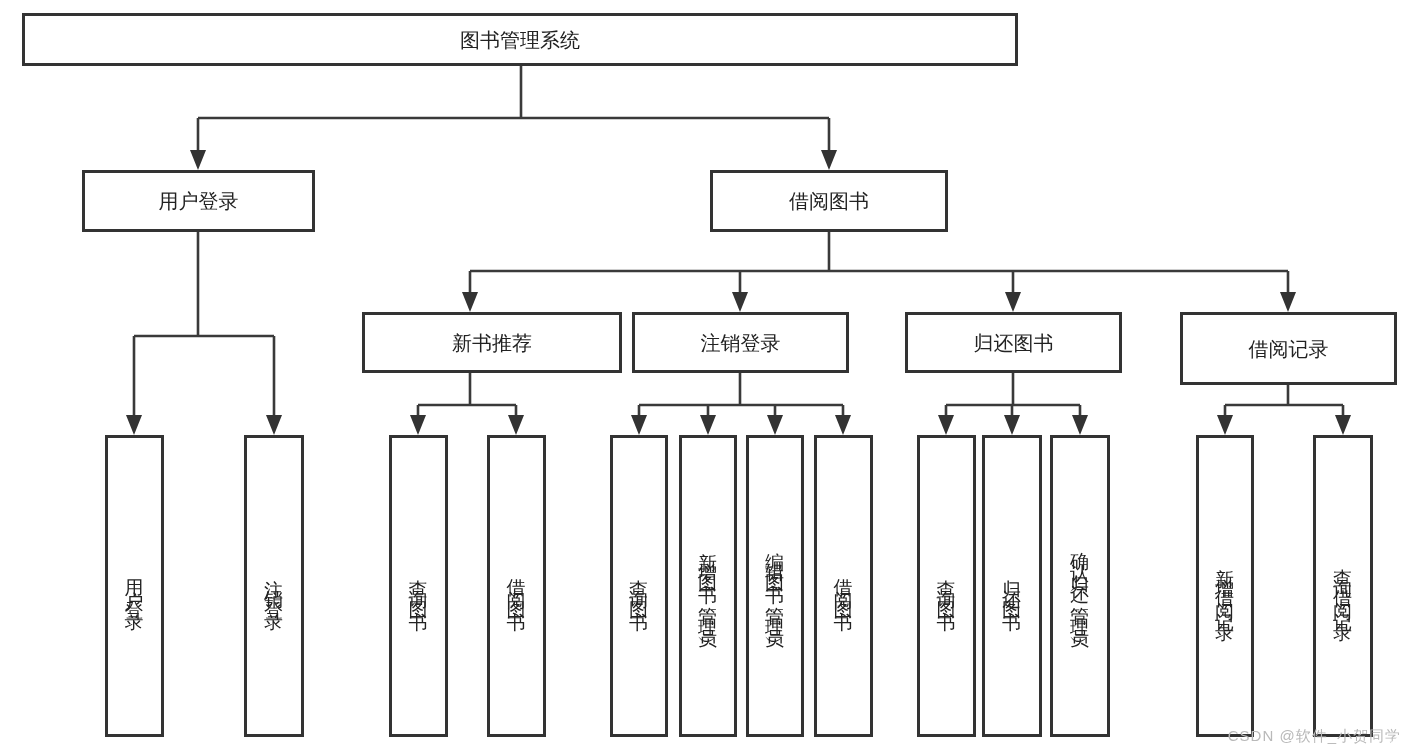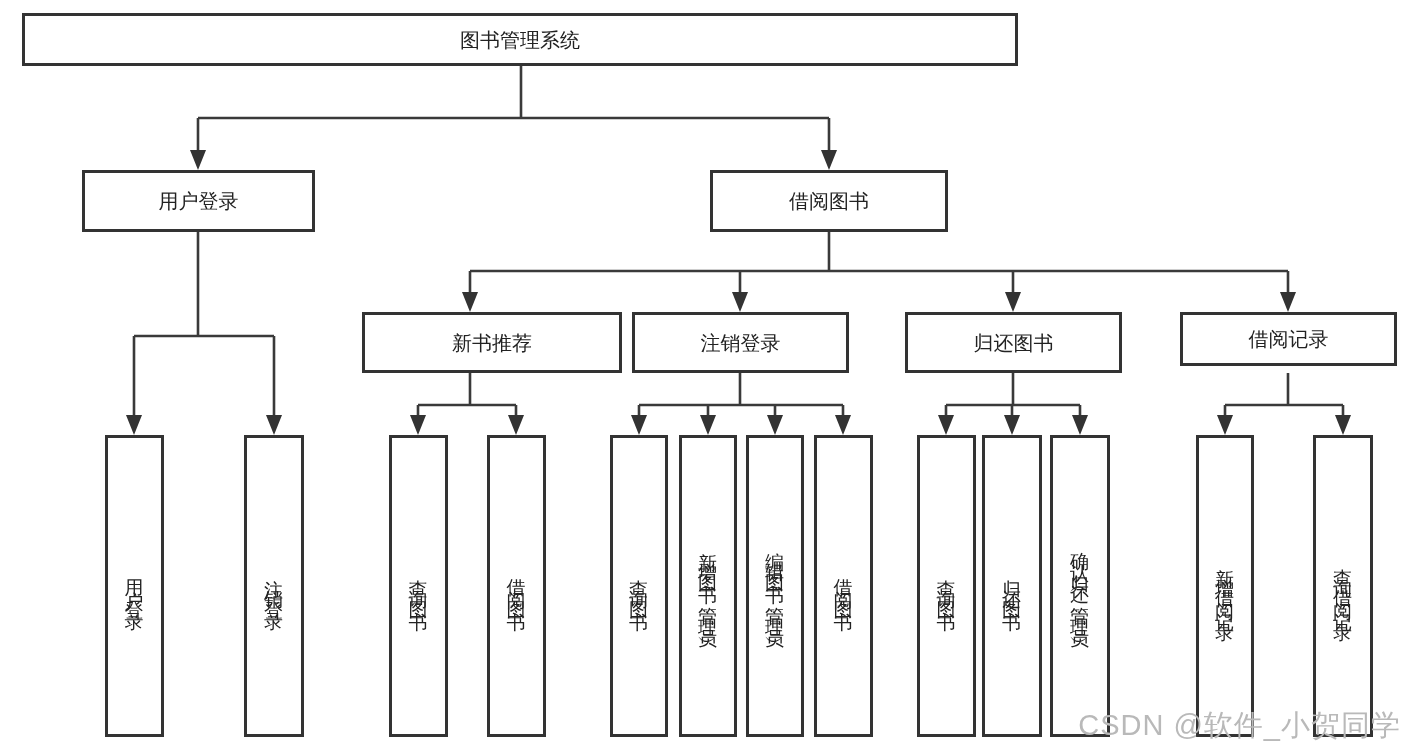--- a/index.html
+++ b/index.html
@@ -30,21 +30,21 @@
   .node.v{
     writing-mode:vertical-rl;
     text-orientation:mixed;
     letter-spacing:11px;
     font-size:19px;
   }
   .watermark{
     position:absolute;
     right:4px;
     bottom:1px;
-    font-size:29px;
+    font-size:15px;
     color:#b9b9b9;
     letter-spacing:1px;
     z-index:6;
     white-space:nowrap;
   }
 </style>
 </head>
 <body>
 
 <div class="stage">
@@ -87,21 +87,21 @@
   </svg>
 
   <div class="node" style="left:22px;top:13px;width:996px;height:53px">图书管理系统</div>
 
   <div class="node" style="left:82px;top:170px;width:233px;height:62px">用户登录</div>
   <div class="node" style="left:710px;top:170px;width:238px;height:62px">借阅图书</div>
 
   <div class="node" style="left:362px;top:312px;width:260px;height:61px">新书推荐</div>
   <div class="node" style="left:632px;top:312px;width:217px;height:61px">注销登录</div>
   <div class="node" style="left:905px;top:312px;width:217px;height:61px">归还图书</div>
-  <div class="node" style="left:1180px;top:312px;width:217px;height:54px">借阅记录</div>
+  <div class="node" style="left:1180px;top:312px;width:217px;height:73px">借阅记录</div>
 
   <div class="node v" style="left:105px;top:435px;width:59px;height:302px">用户登录</div>
   <div class="node v" style="left:244px;top:435px;width:60px;height:302px">注销登录</div>
 
   <div class="node v" style="left:389px;top:435px;width:59px;height:302px">查询图书</div>
   <div class="node v" style="left:487px;top:435px;width:59px;height:302px">借阅图书</div>
 
   <div class="node v" style="left:610px;top:435px;width:58px;height:302px">查询图书</div>
   <div class="node v" style="left:679px;top:435px;width:58px;height:302px">新增图书（管理员）</div>
   <div class="node v" style="left:746px;top:435px;width:58px;height:302px">编辑图书（管理员）</div>

